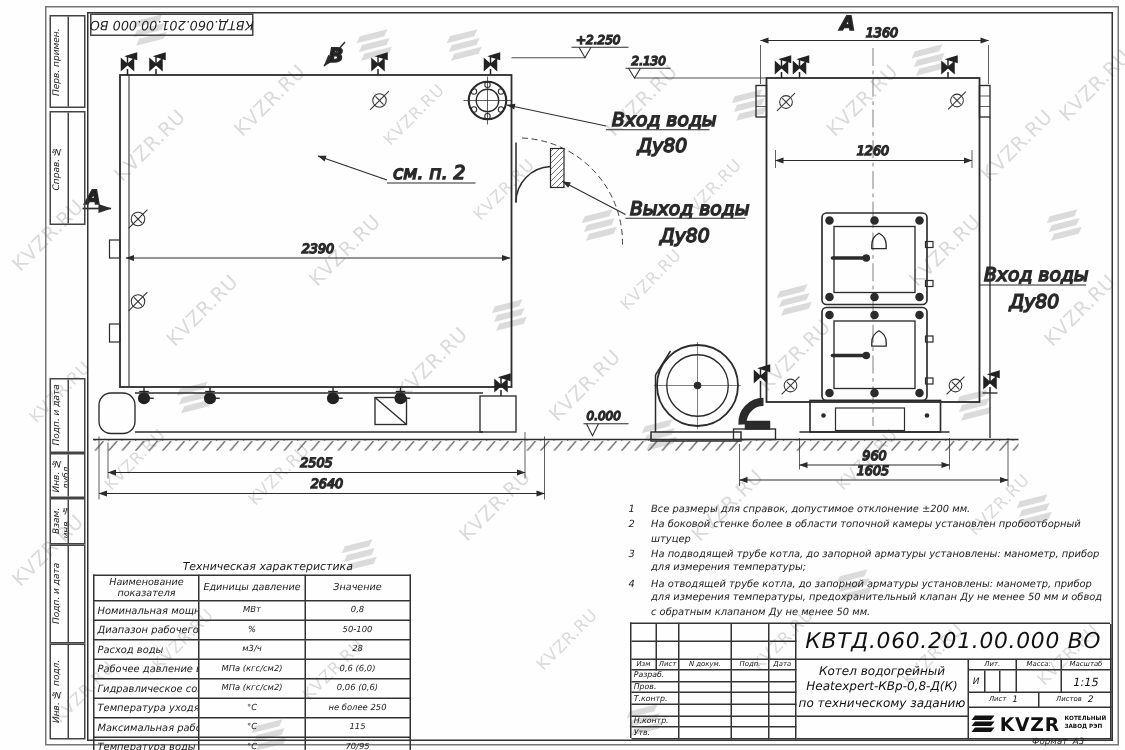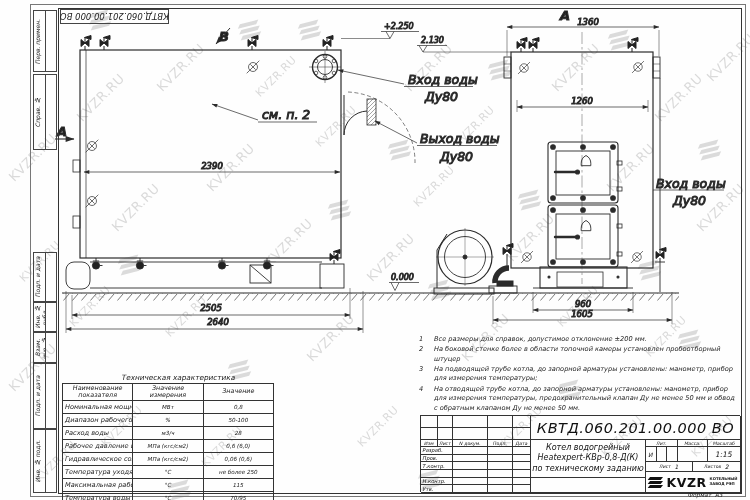--- a/index.html
+++ b/index.html
@@ -469,21 +469,21 @@
     </div>
 
   <div class="topnum">КВТД.060.201.00.000 ВО</div>
 
   <div class="tech">
     <div class="tech-title">Техническая характеристика</div>
     <table>
       <tbody>
           <tr>
         <td class="th">Наименование показателя</td>
-        <td class="th">Значение измерения</td>
+        <td class="th">Единицы давление</td>
         <td class="th">Значение</td>
       </tr>
       <tr>
             <td class="tn">Номинальная мощность</td>
             <td class="tu">МВт</td>
             <td class="tv">0,8</td>
           </tr>
       <tr>
             <td class="tn">Диапазон рабочего регулирования</td>
             <td class="tu">%</td>

